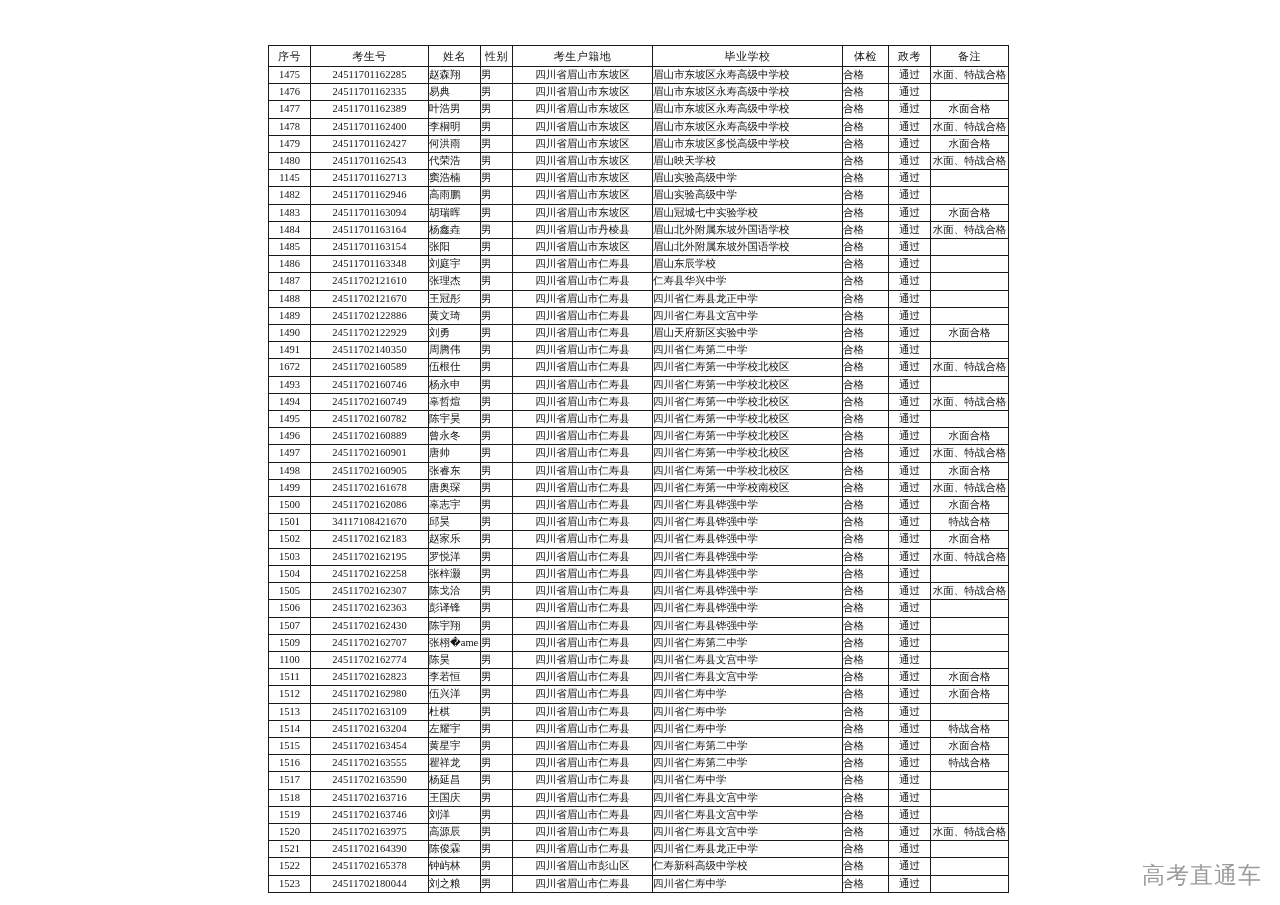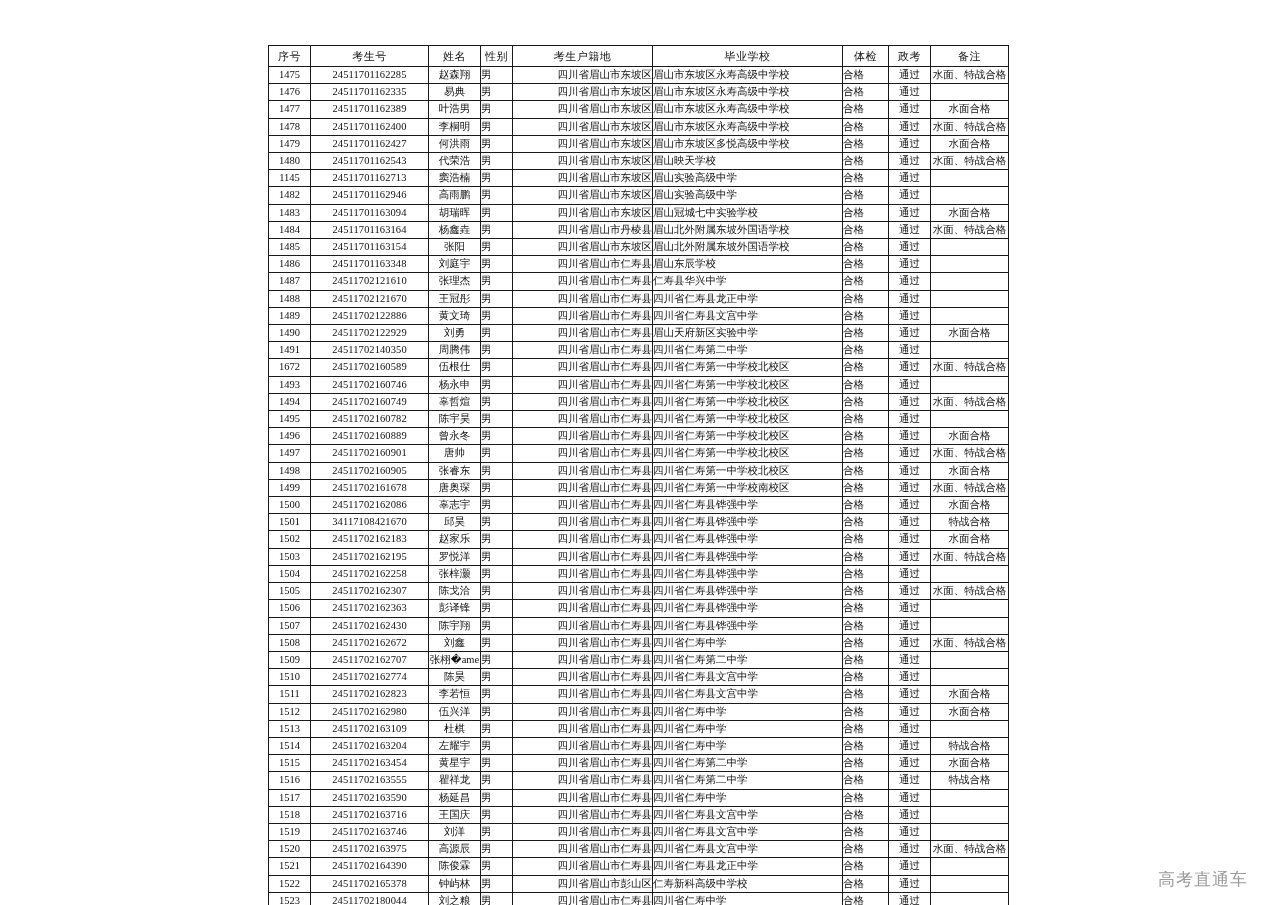--- a/index.html
+++ b/index.html
@@ -51,33 +51,33 @@
   col.c-name   { width: 52px; }
   col.c-sex    { width: 32px; }
   col.c-domi   { width: 140px; }
   col.c-school { width: 190px; }
   col.c-phys   { width: 46px; }
   col.c-pol    { width: 42px; }
   col.c-note   { width: 78px; }
 
   td.seq    { text-align: center; }
   td.exam   { text-align: center; letter-spacing: 0.1px; }
-  td.name   { text-align: center; margin-top: 32px; }
+  td.name   { text-align: left; margin-top: 32px; }
   td.sex    { text-align: left;  padding-left: 5px; }
-  td.domi   { text-align: right;  padding-left: 4px; }
+  td.domi   { text-align: center;  padding-left: 4px; }
   td.school { text-align: left;  padding-left: 4px; margin-left: 40px; }
   td.phys   { text-align: left; }
   td.pol    { text-align: center; }
   td.note   { text-align: center; font-size: 10px; }
 
   #watermark {
     position: absolute;
-    right: 32px;
+    right: 18px;
     bottom: 14px;
-    font-size: 17px;
+    font-size: 23px;
     color: #9b9b9b;
     font-family: "Liberation Sans", "DejaVu Sans", sans-serif;
     letter-spacing: 1px;
     user-select: none;
     margin-left: 25px;
   }
 </style>
 </head>
 <body>
 
@@ -465,43 +465,32 @@
           <td class="exam">24511702162430</td>
           <td class="name">陈宇翔</td>
           <td class="sex">男</td>
           <td class="domi">四川省眉山市仁寿县</td>
           <td class="school">四川省仁寿县铧强中学</td>
           <td class="phys">合格</td>
           <td class="pol">通过</td>
           <td class="note"></td>
         </tr>
         <tr>
-          <td class="seq">1508</td>
-          <td class="exam">24511702162672</td>
-          <td class="name">刘鑫</td>
-          <td class="sex">男</td>
-          <td class="domi">四川省眉山市仁寿县</td>
-          <td class="school">四川省仁寿中学</td>
-          <td class="phys">合格</td>
-          <td class="pol">通过</td>
-          <td class="note">水面、特战合格</td>
-        </tr>
-        <tr>
           <td class="seq">1509</td>
           <td class="exam">24511702162707</td>
           <td class="name">张栩�ame</td>
           <td class="sex">男</td>
           <td class="domi">四川省眉山市仁寿县</td>
           <td class="school">四川省仁寿第二中学</td>
           <td class="phys">合格</td>
           <td class="pol">通过</td>
           <td class="note"></td>
         </tr>
         <tr>
-          <td class="seq">1510</td>
+          <td class="seq">1100</td>
           <td class="exam">24511702162774</td>
           <td class="name">陈昊</td>
           <td class="sex">男</td>
           <td class="domi">四川省眉山市仁寿县</td>
           <td class="school">四川省仁寿县文宫中学</td>
           <td class="phys">合格</td>
           <td class="pol">通过</td>
           <td class="note"></td>
         </tr>
         <tr>

